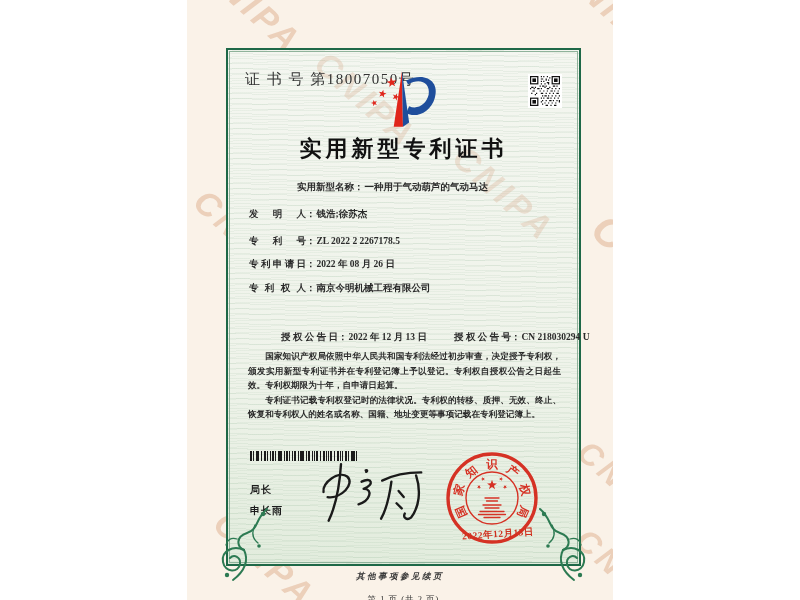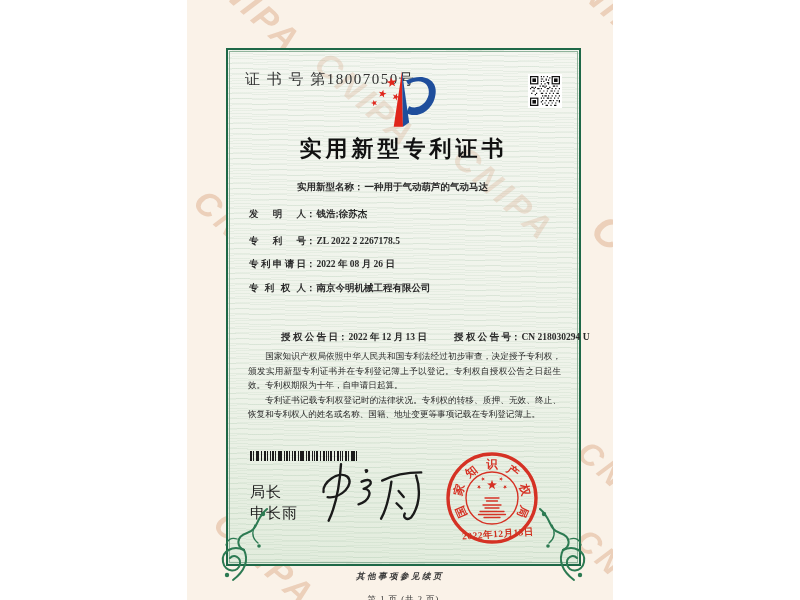--- a/index.html
+++ b/index.html
@@ -55,34 +55,34 @@
   
   .frow{position:absolute;left:21px;right:12px;height:14px;font-size:9.5px;font-weight:600;color:#2a2a2a;white-space:nowrap;}
   .f1{top:131px;margin-left:48px;}.f2{top:158px;}.f3{top:185px;}.f4{top:208px;}.f5{top:232px;}.f6{top:257px;}.f7{top:281px;margin-left:32px;}
   .flabel{display:inline-block;width:57px;text-align:justify;text-align-last:justify;vertical-align:top;}
   .fcolon{display:inline-block;}
   .fvalue{margin-left:1px;}
   .fgroup2{position:absolute;left:173px;top:0;}
   
   .paras{
     position:absolute;left:20px;right:18px;top:299px;
-    font-size:8.6px;line-height:14.6px;text-align:justify;color:#2a2a2a;
+    font-size:8.6px;line-height:14.6px;text-align:justify;color:#2a2a2a;font-weight:bold;
   }
   .paras p{margin:0;text-indent:2em;}
   
   .barcode{
     position:absolute;left:22px;top:401px;width:107px;height:10px;
     background:
       repeating-linear-gradient(90deg,#1b1b1b 0 1px,transparent 1px 2.8px),
       repeating-linear-gradient(90deg,#1b1b1b 0 1.6px,transparent 1.6px 7.3px);
   }
   
   .sig-title,.sig-name{
     position:absolute;left:22px;font-family:"Liberation Sans","DejaVu Sans",sans-serif;
-    font-weight:normal;font-size:15px;color:#1c1c1c;letter-spacing:1px;
+    font-weight:bold;font-size:10px;color:#1c1c1c;letter-spacing:1px;
   }
   .sig-title{top:433px;}
   .sig-name{top:454px;}
   .signature-svg{position:absolute;left:82px;top:408px;width:134px;height:72px;}
   
   .seal{position:absolute;left:204px;top:388px;width:120px;height:120px;opacity:.95;}
   .seal-date{
     position:absolute;left:210px;top:478px;width:120px;text-align:center;
     font-size:9.5px;font-weight:bold;color:#d0301e;transform:rotate(-4deg);
     letter-spacing:.5px;white-space:nowrap;

